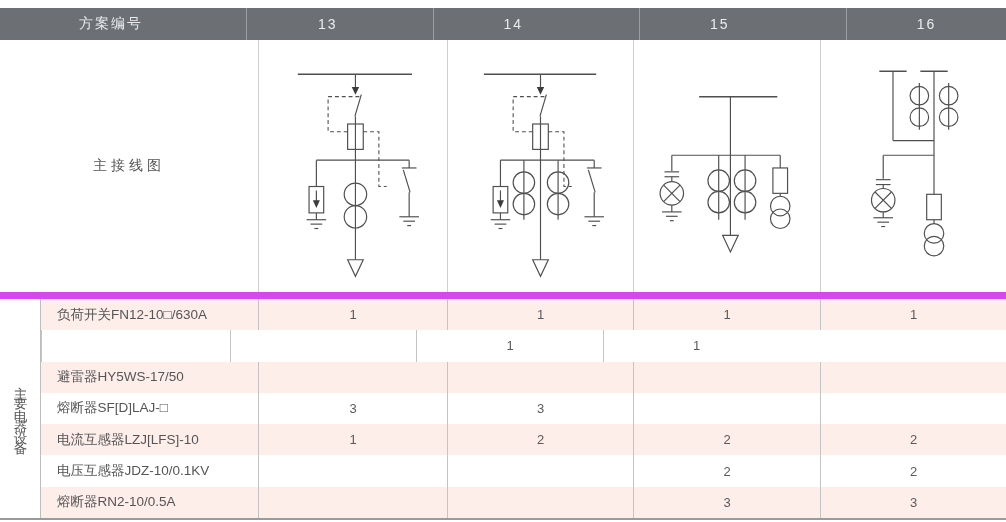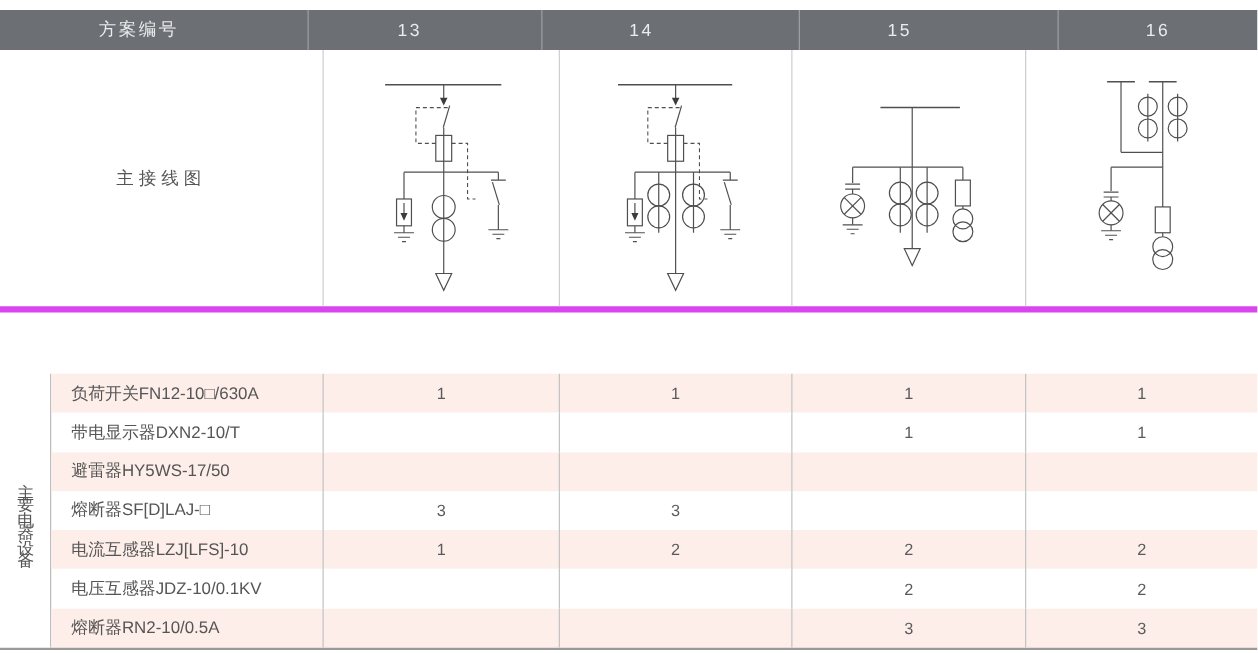--- a/index.html
+++ b/index.html
@@ -17,22 +17,22 @@
   .hcell {
     display:flex; align-items:center; justify-content:center;
     color:#ececec; font-size:14px; letter-spacing:2px;
   }
   .hcell + .hcell { border-left:1px solid #9b9ea3; }
   .hc0 { width:258px; } .hc1 { width:189px; } .hc2 { width:186px; }
   .hc3 { width:187px;margin-left:22px; } .hc4 { width:186px;margin-left:22px; }
 
   
   .diagram-row {
-    position:absolute; top:40px; left:0; width:1006px; height:210px;
-    display:flex; border-bottom:5px solid #d946ef; background:#fff;
+    position:absolute; top:40px; left:0; width:1006px; height:259px;
+    display:flex; border-bottom:7px solid #d946ef; background:#fff;
   }
   .dcell { position:relative; }
   .dcell + .dcell { border-left:1px solid #cfcfcf; }
   .dc0 { width:258px; display:flex; align-items:center; justify-content:center; }
   .dc1 { width:189px; } .dc2 { width:186px; } .dc3 { width:187px; } .dc4 { width:186px; }
   .diagram-label { font-size:14px; letter-spacing:4px; color:#555; }
   .dcell svg { display:block; width:100%; height:100%; }
   .dg { stroke:#4f4f4f; stroke-width:1.2; fill:none; }
   .dg-thick { stroke:#4f4f4f; stroke-width:1.5; fill:none; }
   .dg-dash { stroke:#4f4f4f; stroke-width:1.1; fill:none; stroke-dasharray:4 3; }
@@ -238,21 +238,20 @@
 
       <div class="erow pink">
         <div class="name-cell">负荷开关FN12-10□/630A</div>
         <div class="val-cell vc1">1</div>
         <div class="val-cell vc2">1</div>
         <div class="val-cell vc3">1</div>
         <div class="val-cell vc4">1</div>
       </div>
 
       <div class="erow">
-        <div class="name-cell">带电显示器DXN2-10/T</div>
         <div class="val-cell vc1"></div>
         <div class="val-cell vc2"></div>
         <div class="val-cell vc3">1</div>
         <div class="val-cell vc4">1</div>
       </div>
 
       <div class="erow pink">
         <div class="name-cell">避雷器HY5WS-17/50</div>
         <div class="val-cell vc1"></div>
         <div class="val-cell vc2"></div>

